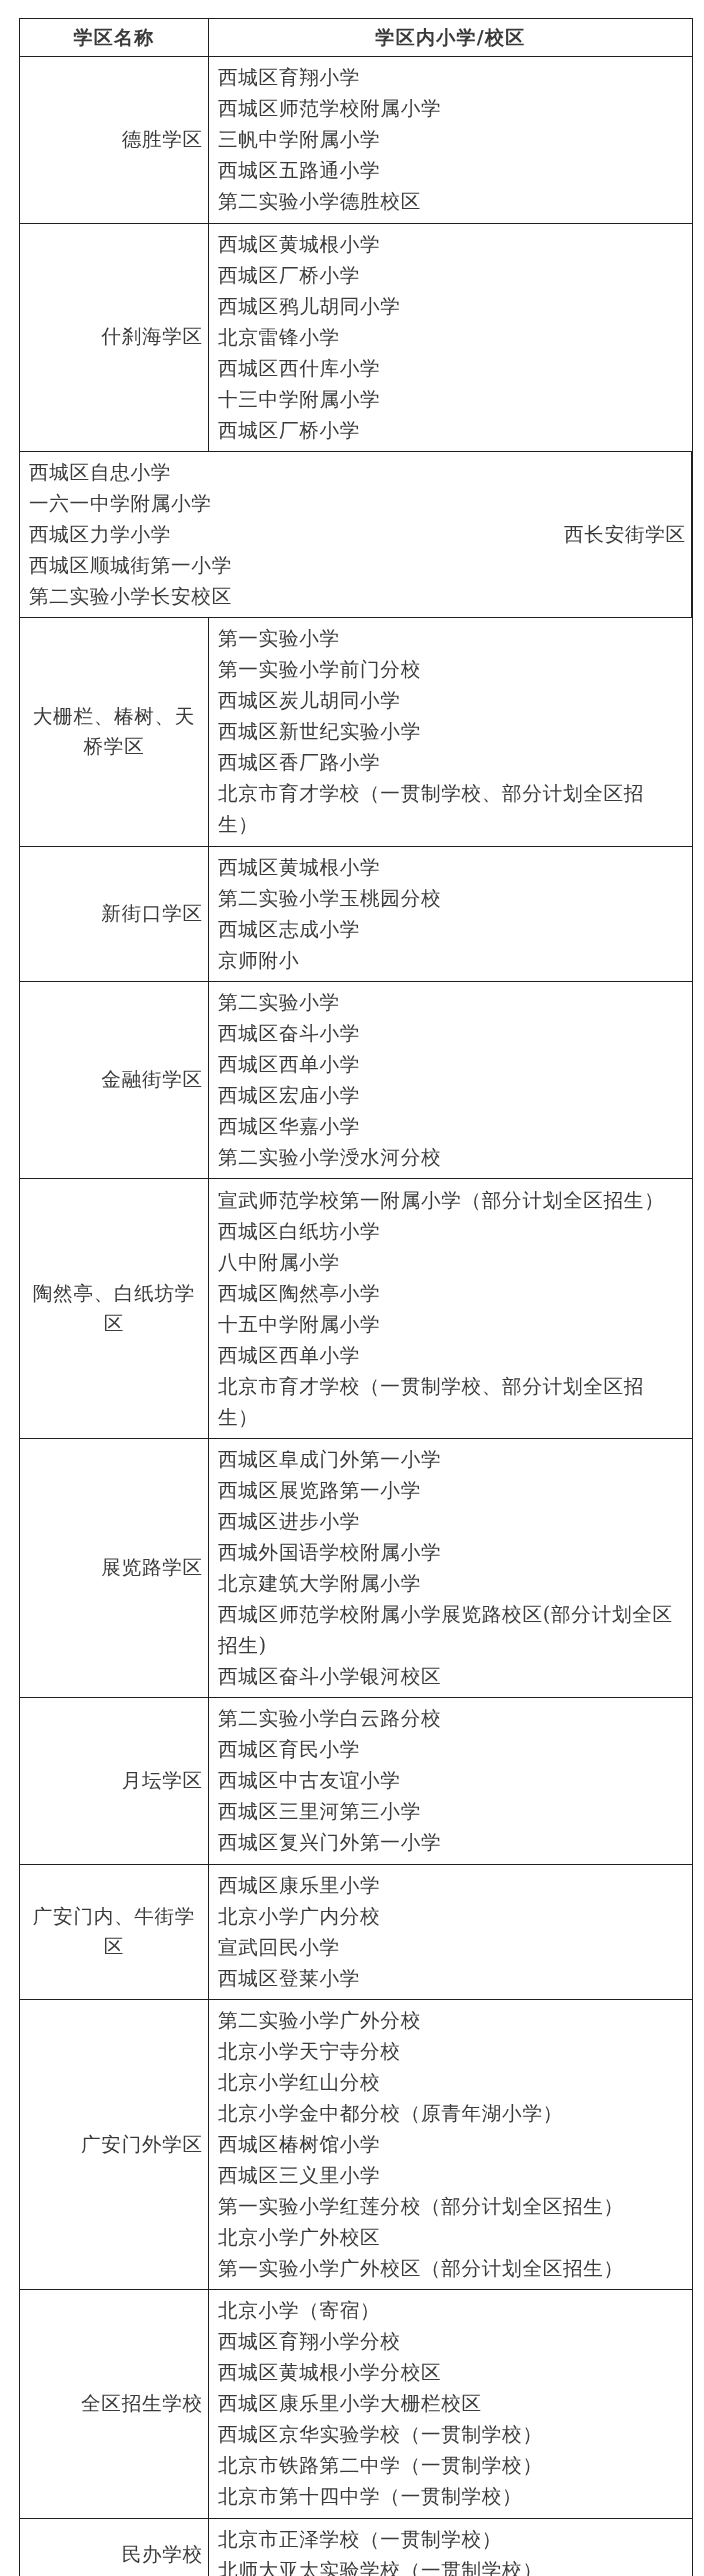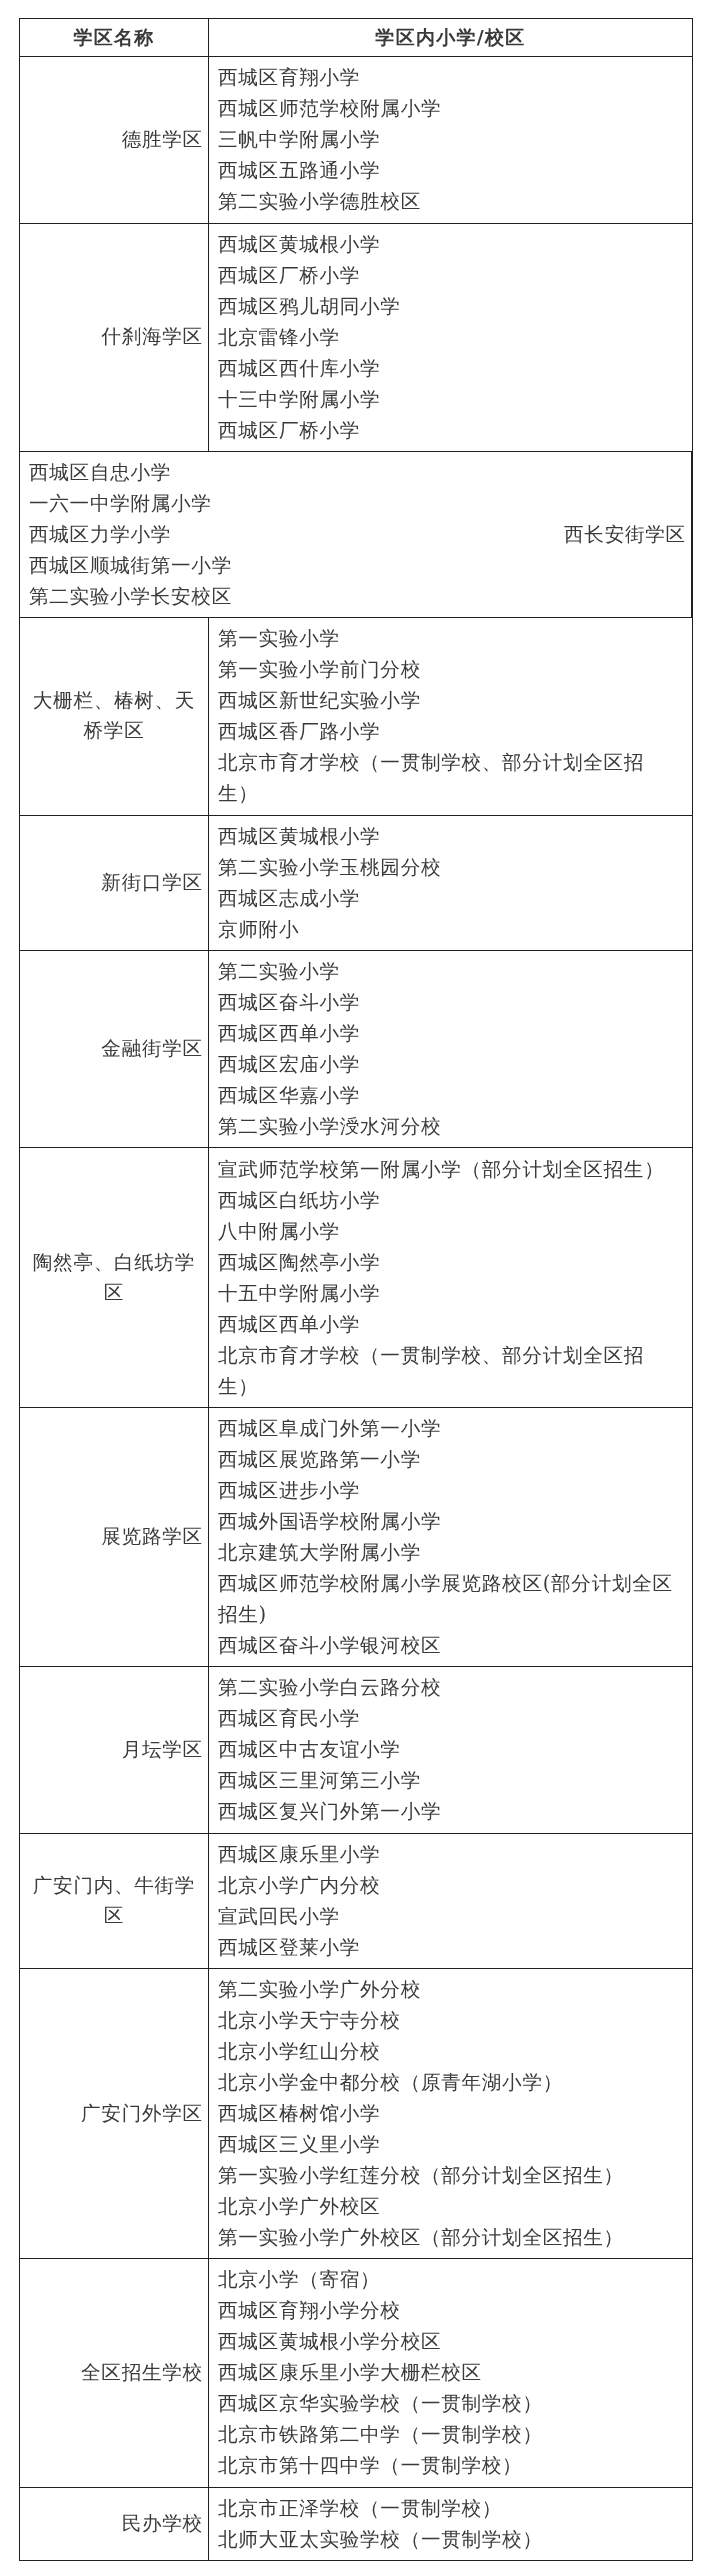--- a/index.html
+++ b/index.html
@@ -122,20 +122,21 @@
             <div class="district-text">西长安街学区</div>
           </div>
         </div>
         <div class="row">
           <div class="cell col-district">
             <div class="district-text">大栅栏、椿树、天桥学区</div>
           </div>
           <div class="cell col-schools schools-cell">
             <div class="school-line">第一实验小学</div>
             <div class="school-line">第一实验小学前门分校</div>
+            <div class="school-line">西城区炭儿胡同小学</div>
             <div class="school-line">西城区新世纪实验小学</div>
             <div class="school-line">西城区香厂路小学</div>
             <div class="school-line">北京市育才学校（一贯制学校、部分计划全区招生）</div>
           </div>
         </div>
         <div class="row">
           <div class="cell col-district">
             <div class="district-text">新街口学区</div>
           </div>
           <div class="cell col-schools schools-cell">

